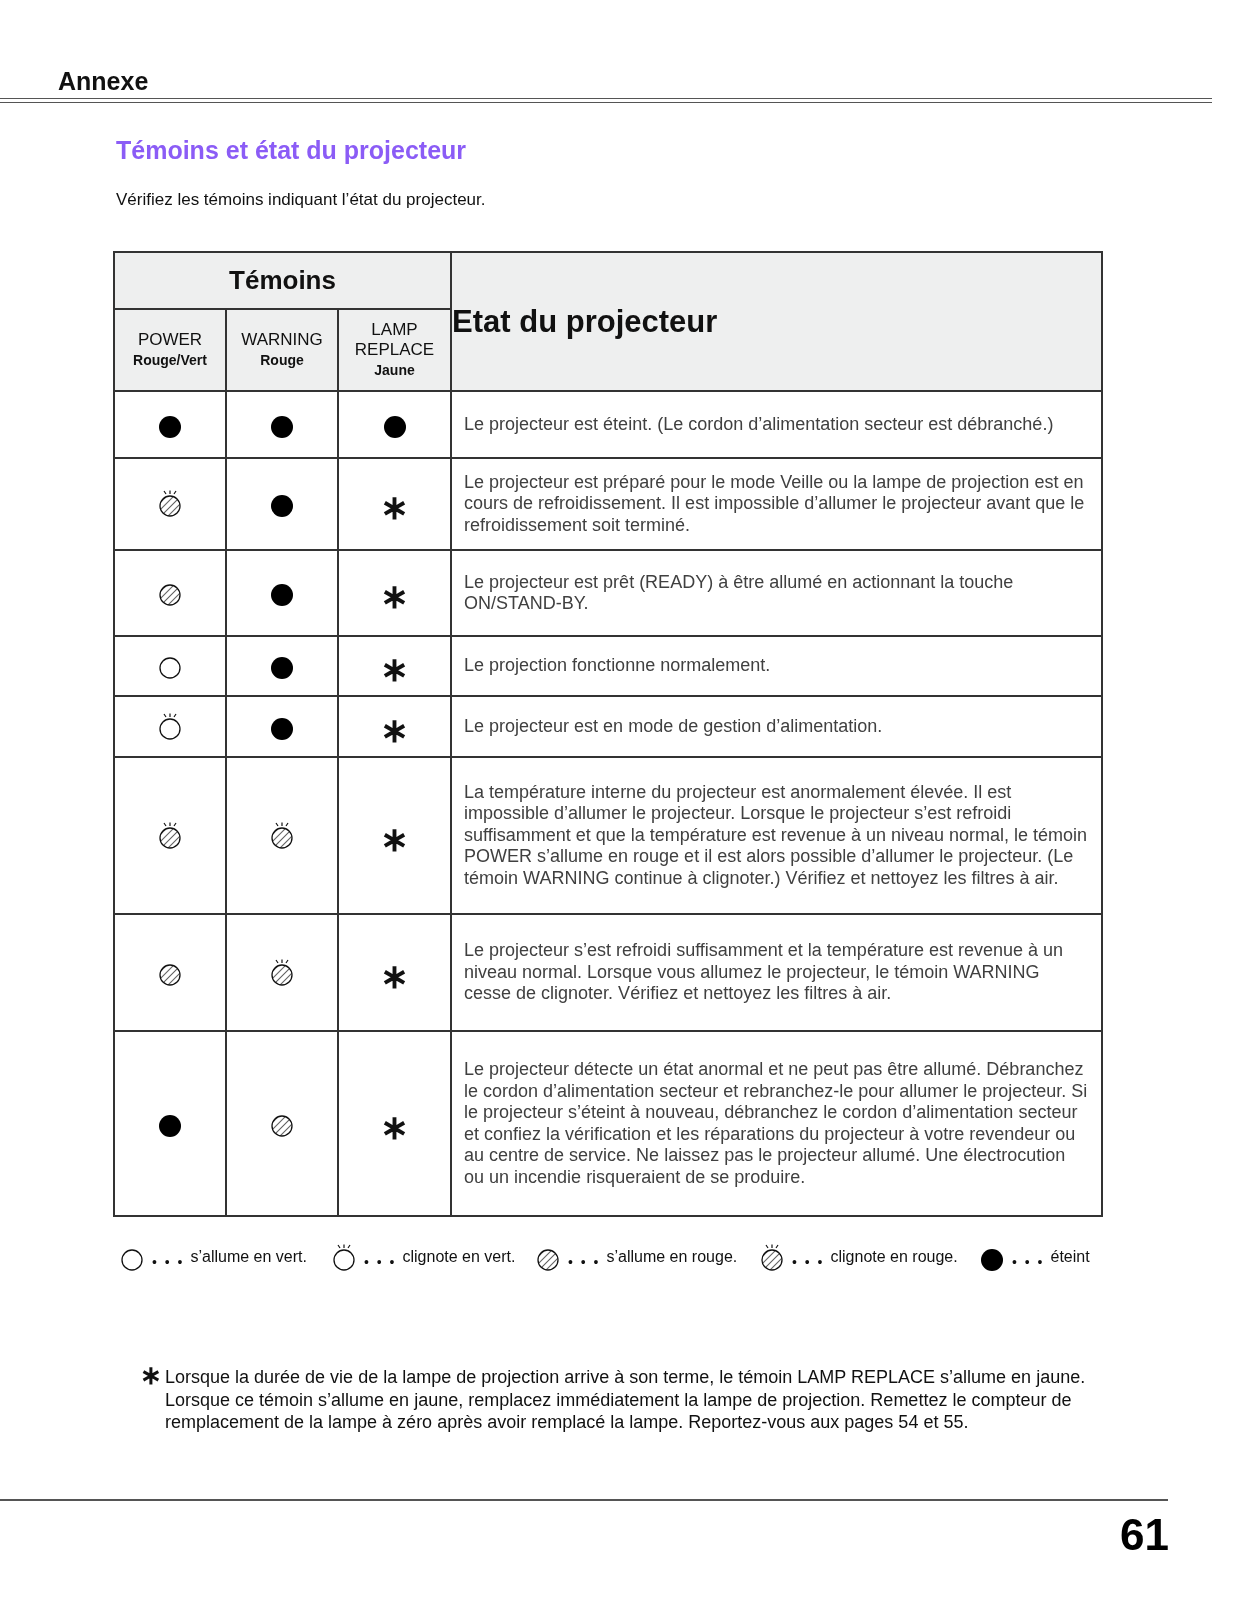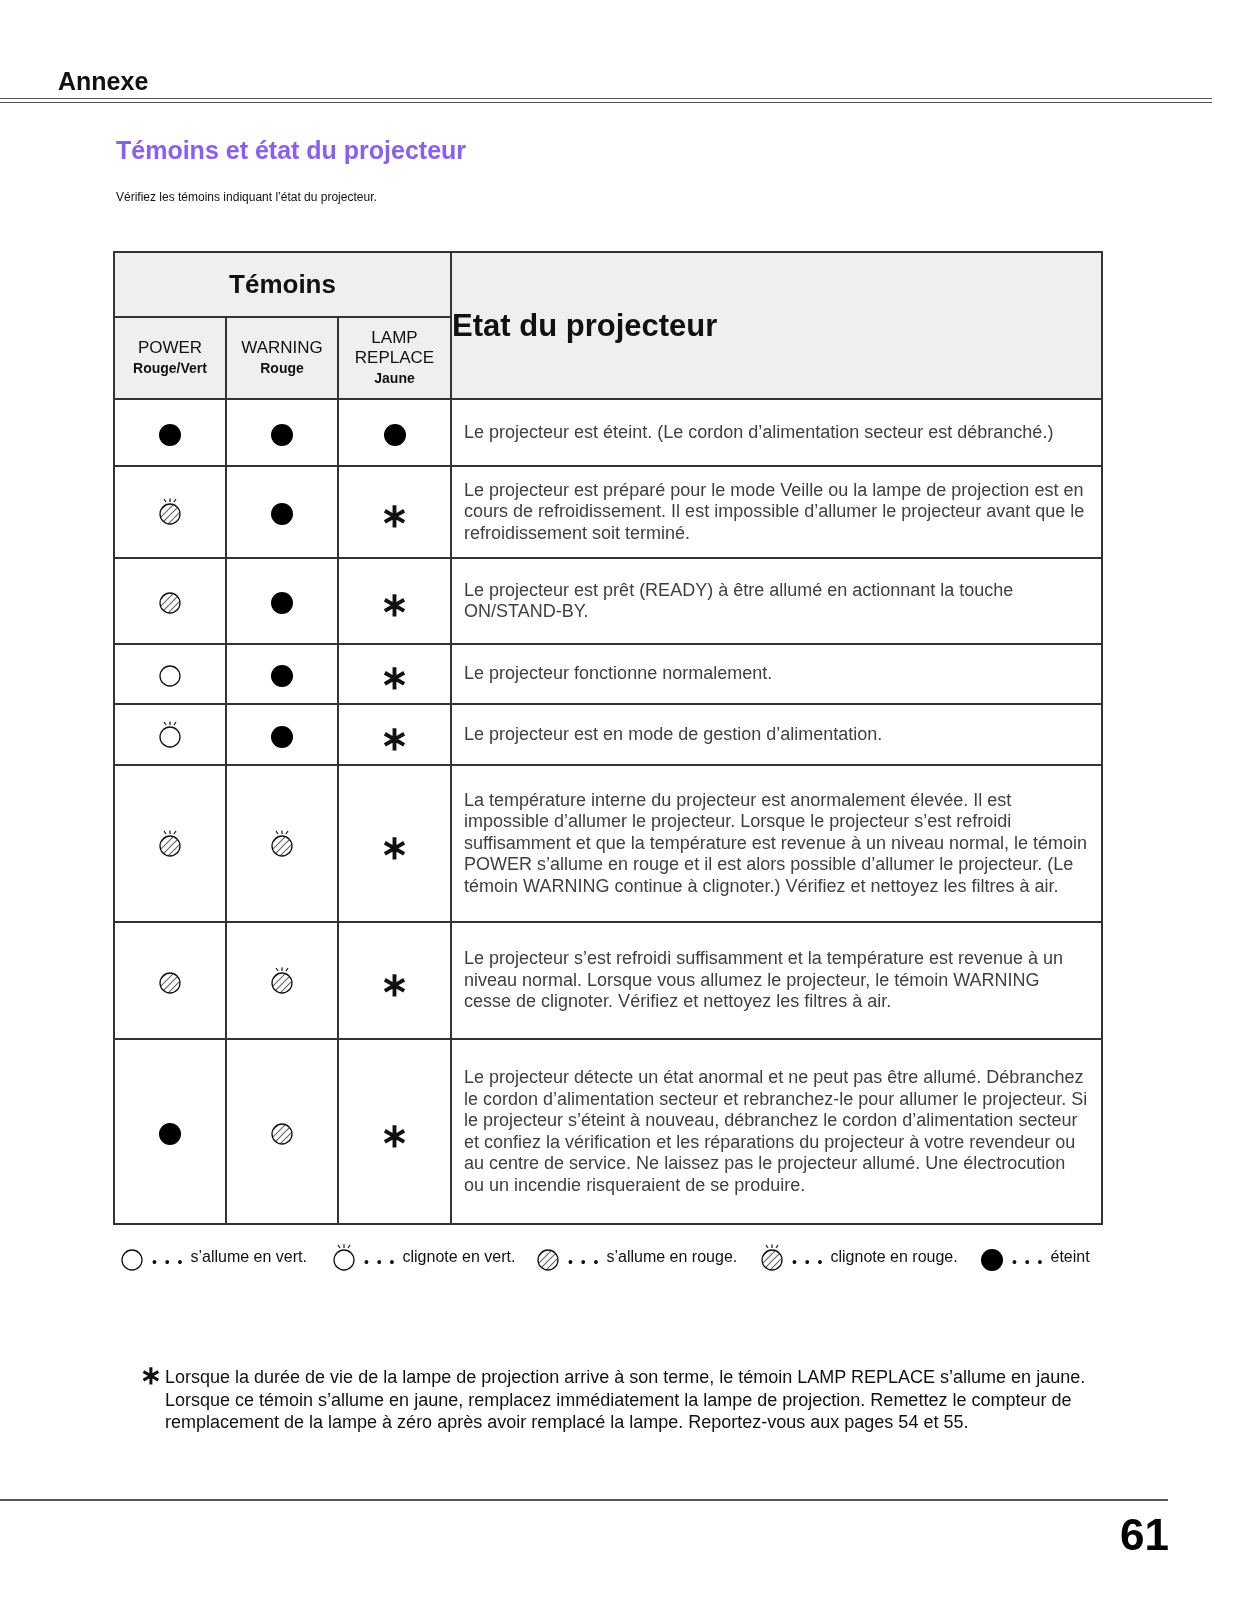--- a/index.html
+++ b/index.html
@@ -3,31 +3,31 @@
   <meta charset="utf-8">
   <style>
     * { box-sizing: border-box; margin: 0; padding: 0; }
     html, body { width: 1237px; height: 1600px; background: #ffffff; overflow: hidden; }
     body { position: relative; font-family: "Liberation Sans", sans-serif; color: #111; }
 
     .section-title { position: absolute; left: 58px; top: 67px; font-size: 25px; font-weight: bold; color: #111; }
     .top-rule { position: absolute; left: 0; top: 98px; width: 1212px; height: 5px; border-top: 1px solid #555; border-bottom: 1px solid #555; }
 
     .page-heading { position: absolute; left: 116px; top: 136px; font-size: 25px; font-weight: bold; color: #8b5cf6; }
-    .intro { position: absolute; left: 116px; top: 190px; font-size: 12px; color: #111; }
+    .intro { position: absolute; left: 116px; top: 190px; font-size: 17px; color: #111; }
 
     table.status-table {
       position: absolute; left: 113px; top: 251px; width: 988px;
       border-collapse: collapse; table-layout: fixed;
     }
     table.status-table td, table.status-table th {
       border: 2px solid #333; vertical-align: middle;
     }
     th { background: #eeefef; font-weight: normal; }
-    .th-temoins { height: 65px; font-size: 26px; font-weight: bold; text-align: center; }
+    .th-temoins { height: 57px; font-size: 26px; font-weight: bold; text-align: center; }
     .th-etat { font-size: 31px; font-weight: bold; text-align: left; }
     .th-col { height: 82px; font-size: 17px; text-align: center; line-height: 20px; }
     .th-col .sub { display: block; font-size: 14px; font-weight: bold; }
 
     td.ind { text-align: center; }
     td.desc { padding: 0 12px 0 12px; font-size: 18px; line-height: 21.5px; color: #404040; }
 
     .icon { display: inline-block; position: relative; vertical-align: middle; }
     .icon svg { display: block; }
 
@@ -125,21 +125,21 @@
         <td class="desc">Le projecteur est prêt (READY) à être allumé en actionnant la touche ON/STAND-BY.</td>
       </tr>
       <tr style="height: 60px;">
         <td class="ind"><span class="icon"><svg width="24" height="28" viewBox="0 0 24 28">
               <circle cx="12" cy="16" r="10" fill="#fff" stroke="#111" stroke-width="1.3"></circle>
             </svg></span></td>
         <td class="ind"><span class="icon"><svg width="24" height="28" viewBox="0 0 24 28">
               <circle cx="12" cy="16" r="11" fill="#000"></circle>
             </svg></span></td>
         <td class="ind"><span class="icon" style="font-size: 34px; font-weight: bold; line-height: 28px; padding-top: 6px;">∗</span></td>
-        <td class="desc">Le projecteur fonctionne normalement.</td>
+        <td class="desc">Le projection fonctionne normalement.</td>
       </tr>
       <tr style="height: 61px;">
         <td class="ind"><span class="icon"><svg width="24" height="28" viewBox="0 0 24 28">
               <line x1="6" y1="1" x2="8" y2="4" stroke="#111" stroke-width="1.2"></line>
               <line x1="12" y1="0.5" x2="12" y2="4" stroke="#111" stroke-width="1.2"></line>
               <line x1="18" y1="1" x2="16" y2="4" stroke="#111" stroke-width="1.2"></line>
               <circle cx="12" cy="16" r="10" fill="#fff" stroke="#111" stroke-width="1.3"></circle>
             </svg></span></td>
         <td class="ind"><span class="icon"><svg width="24" height="28" viewBox="0 0 24 28">
               <circle cx="12" cy="16" r="11" fill="#000"></circle>

